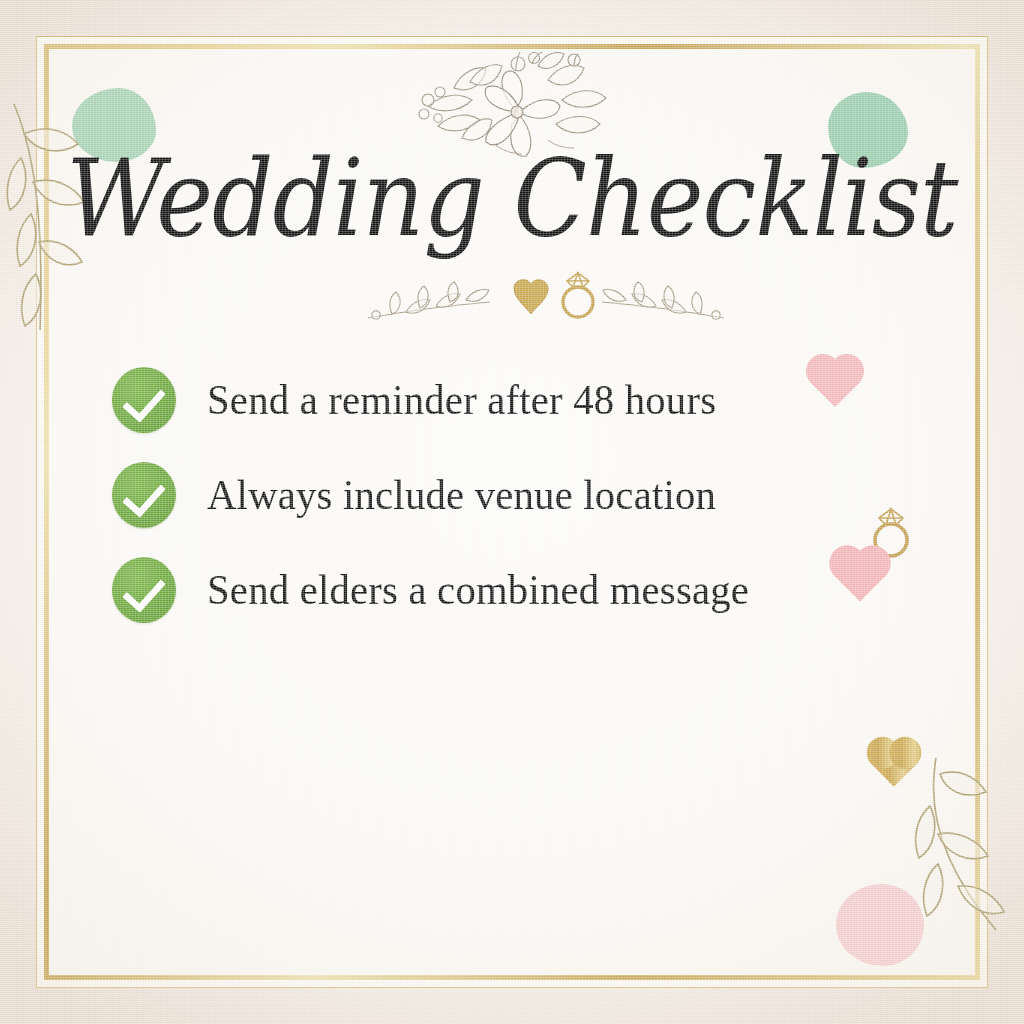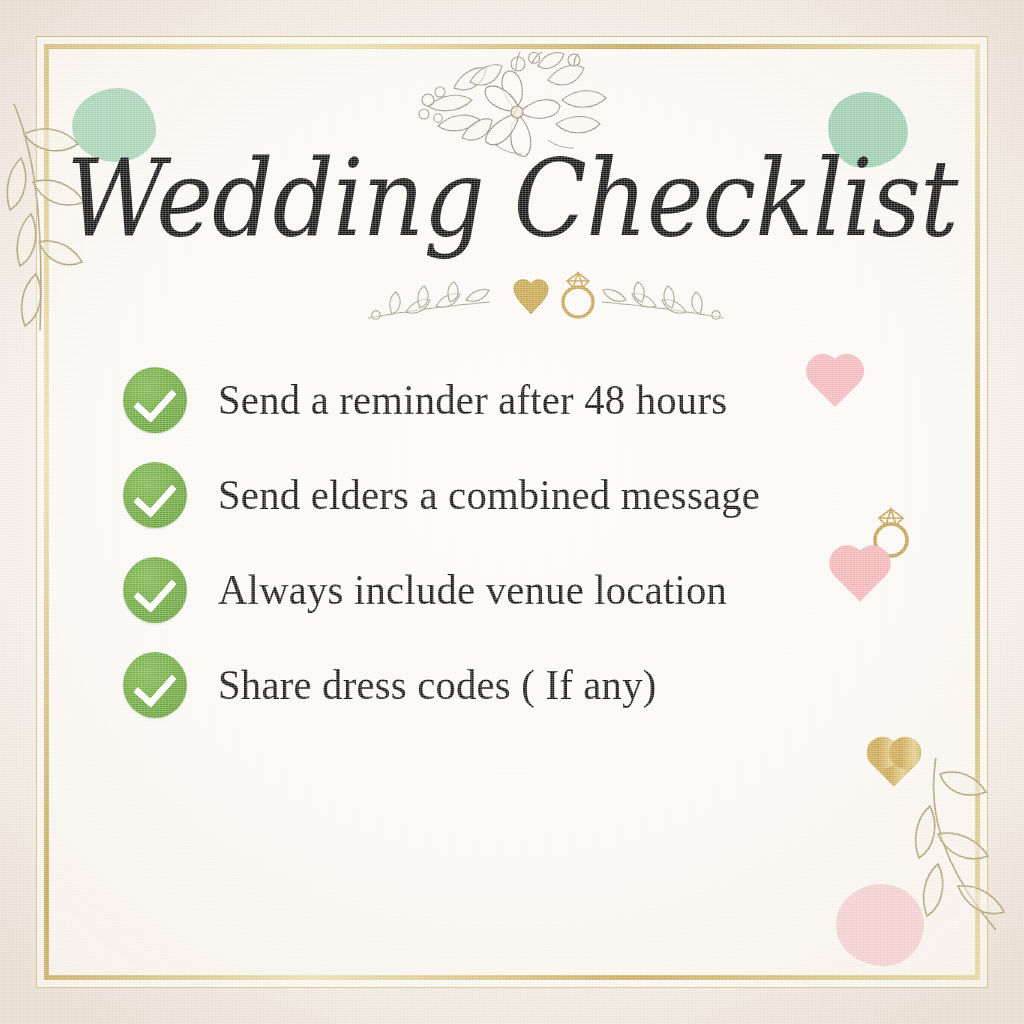--- a/index.html
+++ b/index.html
@@ -132,21 +132,21 @@
 
   #divider {
     position: absolute;
     left: 362px; top: 268px;
     width: 368px; height: 62px;
   }
 
   
   #checklist {
     position: absolute;
-    left: 123px; top: 352px;
+    left: 112px; top: 352px;
     width: 800px;
   }
   .item {
     display: flex;
     align-items: center;
     height: 95px;
   }
   .check-circle {
     flex: 0 0 auto;
     width: 64px; height: 66px;
@@ -295,26 +295,22 @@
   <div class="heart heart-pink-2"></div>
   <div class="heart heart-gold-1"></div>
 
   <div id="checklist">
     <div class="item">
       <span class="check-circle"></span>
       <span class="item-text">Send a reminder after 48 hours</span>
     </div>
     <div class="item">
       <span class="check-circle"></span>
-      <span class="item-text">Send elders a combined message</span>
-    </div>
-    <div class="item">
-      <span class="check-circle"></span>
       <span class="item-text">Always include venue location</span>
     </div>
     <div class="item">
       <span class="check-circle"></span>
-      <span class="item-text">Share dress codes (  If  any)</span>
+      <span class="item-text">Send elders a combined message</span>
     </div>
   </div>
 
   <div id="grain"></div>
 </div>
 
 </body></html>

